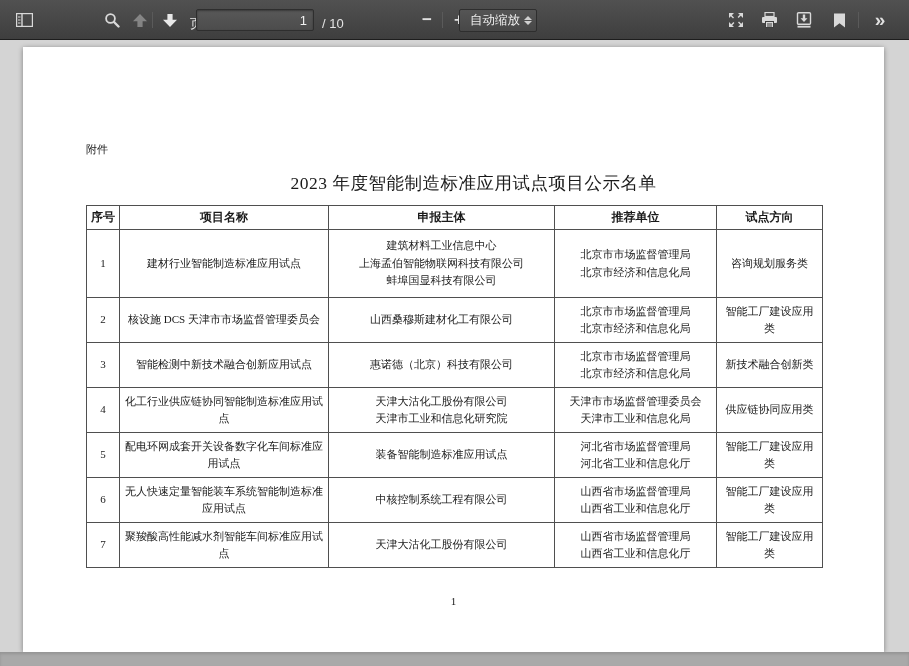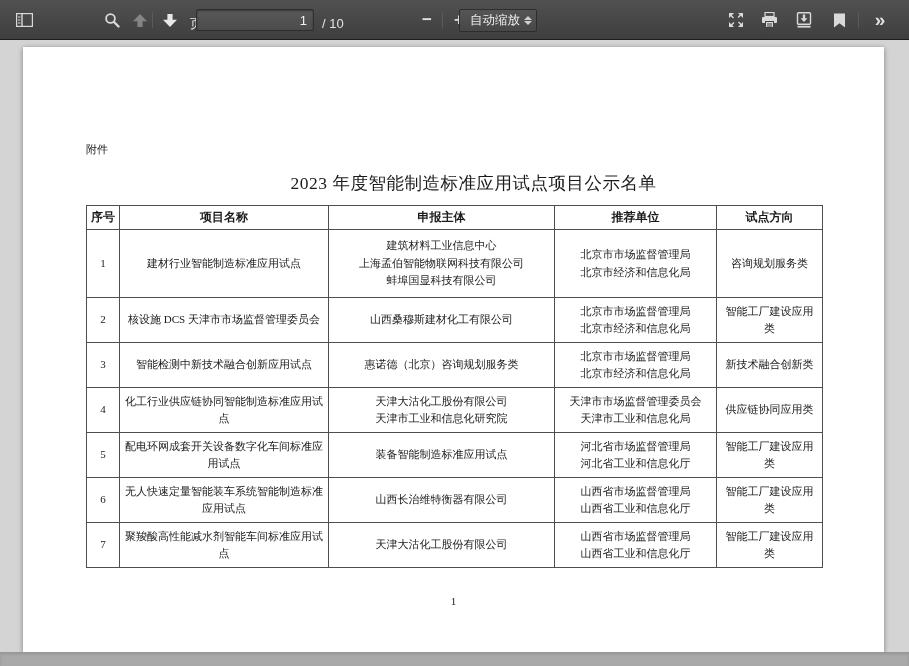--- a/index.html
+++ b/index.html
@@ -254,21 +254,21 @@
         <td>2</td>
         <td>核设施 DCS 天津市市场监督管理委员会</td>
         <td>山西桑穆斯建材化工有限公司</td>
         <td>北京市市场监督管理局
 北京市经济和信息化局</td>
         <td>智能工厂建设应用类</td>
       </tr>
       <tr class="row-std">
         <td>3</td>
         <td>智能检测中新技术融合创新应用试点</td>
-        <td>惠诺德（北京）咨询规划服务类</td>
+        <td>惠诺德（北京）科技有限公司</td>
         <td>北京市市场监督管理局
 北京市经济和信息化局</td>
         <td>新技术融合创新类</td>
       </tr>
       <tr class="row-std">
         <td>4</td>
         <td>化工行业供应链协同智能制造标准应用试点</td>
         <td>天津大沽化工股份有限公司
 天津市工业和信息化研究院</td>
         <td>天津市市场监督管理委员会
@@ -279,21 +279,21 @@
         <td>5</td>
         <td>配电环网成套开关设备数字化车间标准应用试点</td>
         <td>装备智能制造标准应用试点</td>
         <td>河北省市场监督管理局
 河北省工业和信息化厅</td>
         <td>智能工厂建设应用类</td>
       </tr>
       <tr class="row-std">
         <td>6</td>
         <td>无人快速定量智能装车系统智能制造标准应用试点</td>
-        <td>山西长治维特衡器有限公司</td>
+        <td>中核控制系统工程有限公司</td>
         <td>山西省市场监督管理局
 山西省工业和信息化厅</td>
         <td>智能工厂建设应用类</td>
       </tr>
       <tr class="row-std">
         <td>7</td>
         <td>聚羧酸高性能减水剂智能车间标准应用试点</td>
         <td>天津大沽化工股份有限公司</td>
         <td>山西省市场监督管理局
 山西省工业和信息化厅</td>

